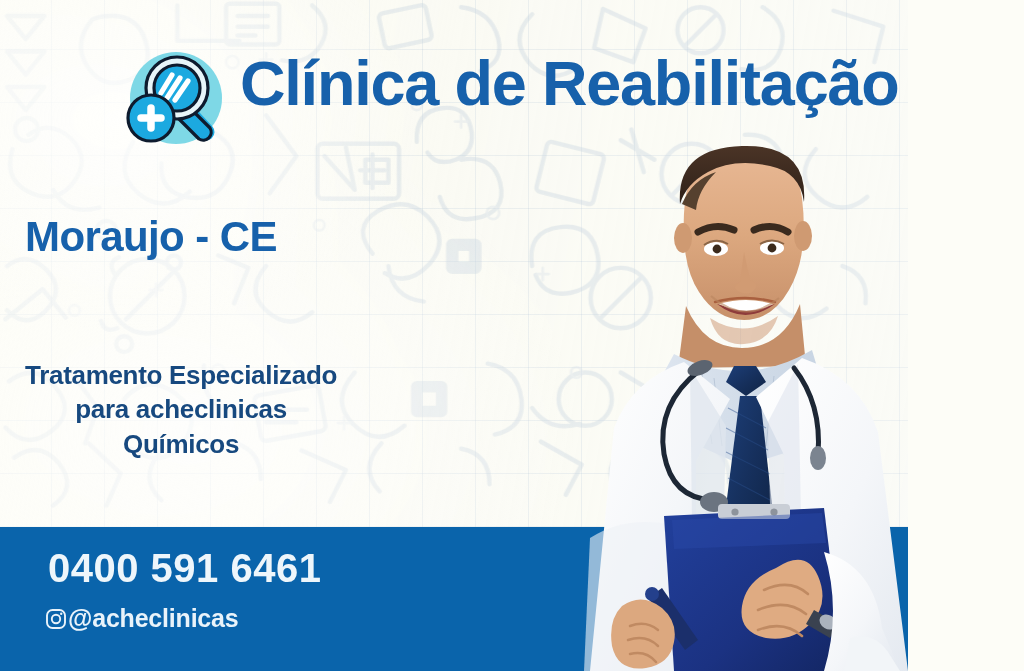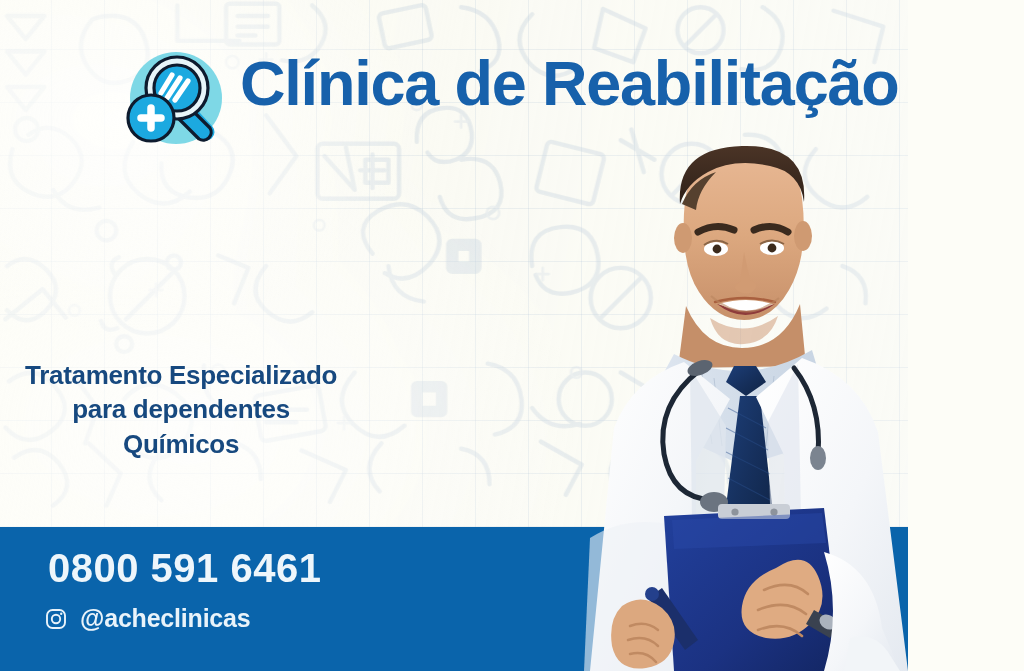--- a/index.html
+++ b/index.html
@@ -91,21 +91,20 @@
   .phone {
     position:absolute; left:48px; top:19px;
     font-size:40px; font-weight:bold;
     color:#eef6fb;
     letter-spacing:.5px;
     white-space:nowrap;
   }
   .contact-row {
     position:absolute; left:44px;
     display:flex; align-items:center;
-    gap:12px;
     color:#e9f3fa;
     white-space:nowrap;
   }
   .contact-row.insta { top:77px; }
   .contact-row.web   { top:113px; }
   .contact-row .c-ico {
     width:24px; height:24px;
     display:flex; align-items:center; justify-content:center;
     flex:0 0 24px;
   }
@@ -245,24 +244,25 @@
       <circle cx="31" cy="70" r="23" fill="#1ca9e0"></circle>
       <g stroke="#ffffff" stroke-width="7.5" stroke-linecap="round">
         <line x1="31" y1="60" x2="31" y2="80"></line>
         <line x1="21" y1="70" x2="41" y2="70"></line>
       </g>
     </g>
   </svg>
 
   <div class="title">Clínica de Reabilitação</div>
 
+  <div class="city">Moraujo - CE</div>
 
   <div class="tagline">
     <span>Tratamento Especializado</span>
-    <span>para dependentes</span>
+    <span>para acheclinicas</span>
     <span>Químicos</span>
   </div>
 
   <div class="footer"></div>
 
   <svg class="doctor" viewBox="0 0 330 553" aria-hidden="true">
     <defs>
       <linearGradient id="coatG" x1="0" y1="0" x2="1" y2="1">
         <stop offset="0" stop-color="#ffffff"></stop>
         <stop offset=".55" stop-color="#f4f6f9"></stop>
@@ -378,21 +378,21 @@
 
       <path d="M236 492 l24 14 l-8 14 l-24 -14z" fill="#3a4250"></path>
       <ellipse cx="250" cy="504" rx="9" ry="7" fill="#aab2bd" transform="rotate(30 250 504)"></ellipse>
 
       <path d="M246 434 q50 14 58 76 l18 43 l-76 0 q18 -60 0 -119z" fill="url(#coatG)"></path>
       <path d="M272 520 q24 -6 38 14 l12 19 l-56 0z" fill="#f2f5f8"></path>
     </g>
   </svg>
 
   <div class="footer-content">
-    <div class="phone">0800 591 6461</div>
+    <div class="phone">0400 591 6461</div>
 
     <div class="contact-row insta">
       <span class="c-ico">
         <svg viewBox="0 0 24 24" width="24" height="24" fill="none" stroke="#e9f3fa" stroke-width="1.9">
           <rect x="3" y="3" width="18" height="18" rx="5.5"></rect>
           <circle cx="12" cy="12" r="4.2"></circle>
           <circle cx="17.2" cy="6.8" r="1.2" fill="#e9f3fa" stroke="none"></circle>
         </svg>
       </span>
       <span class="c-txt">@acheclinicas</span>

